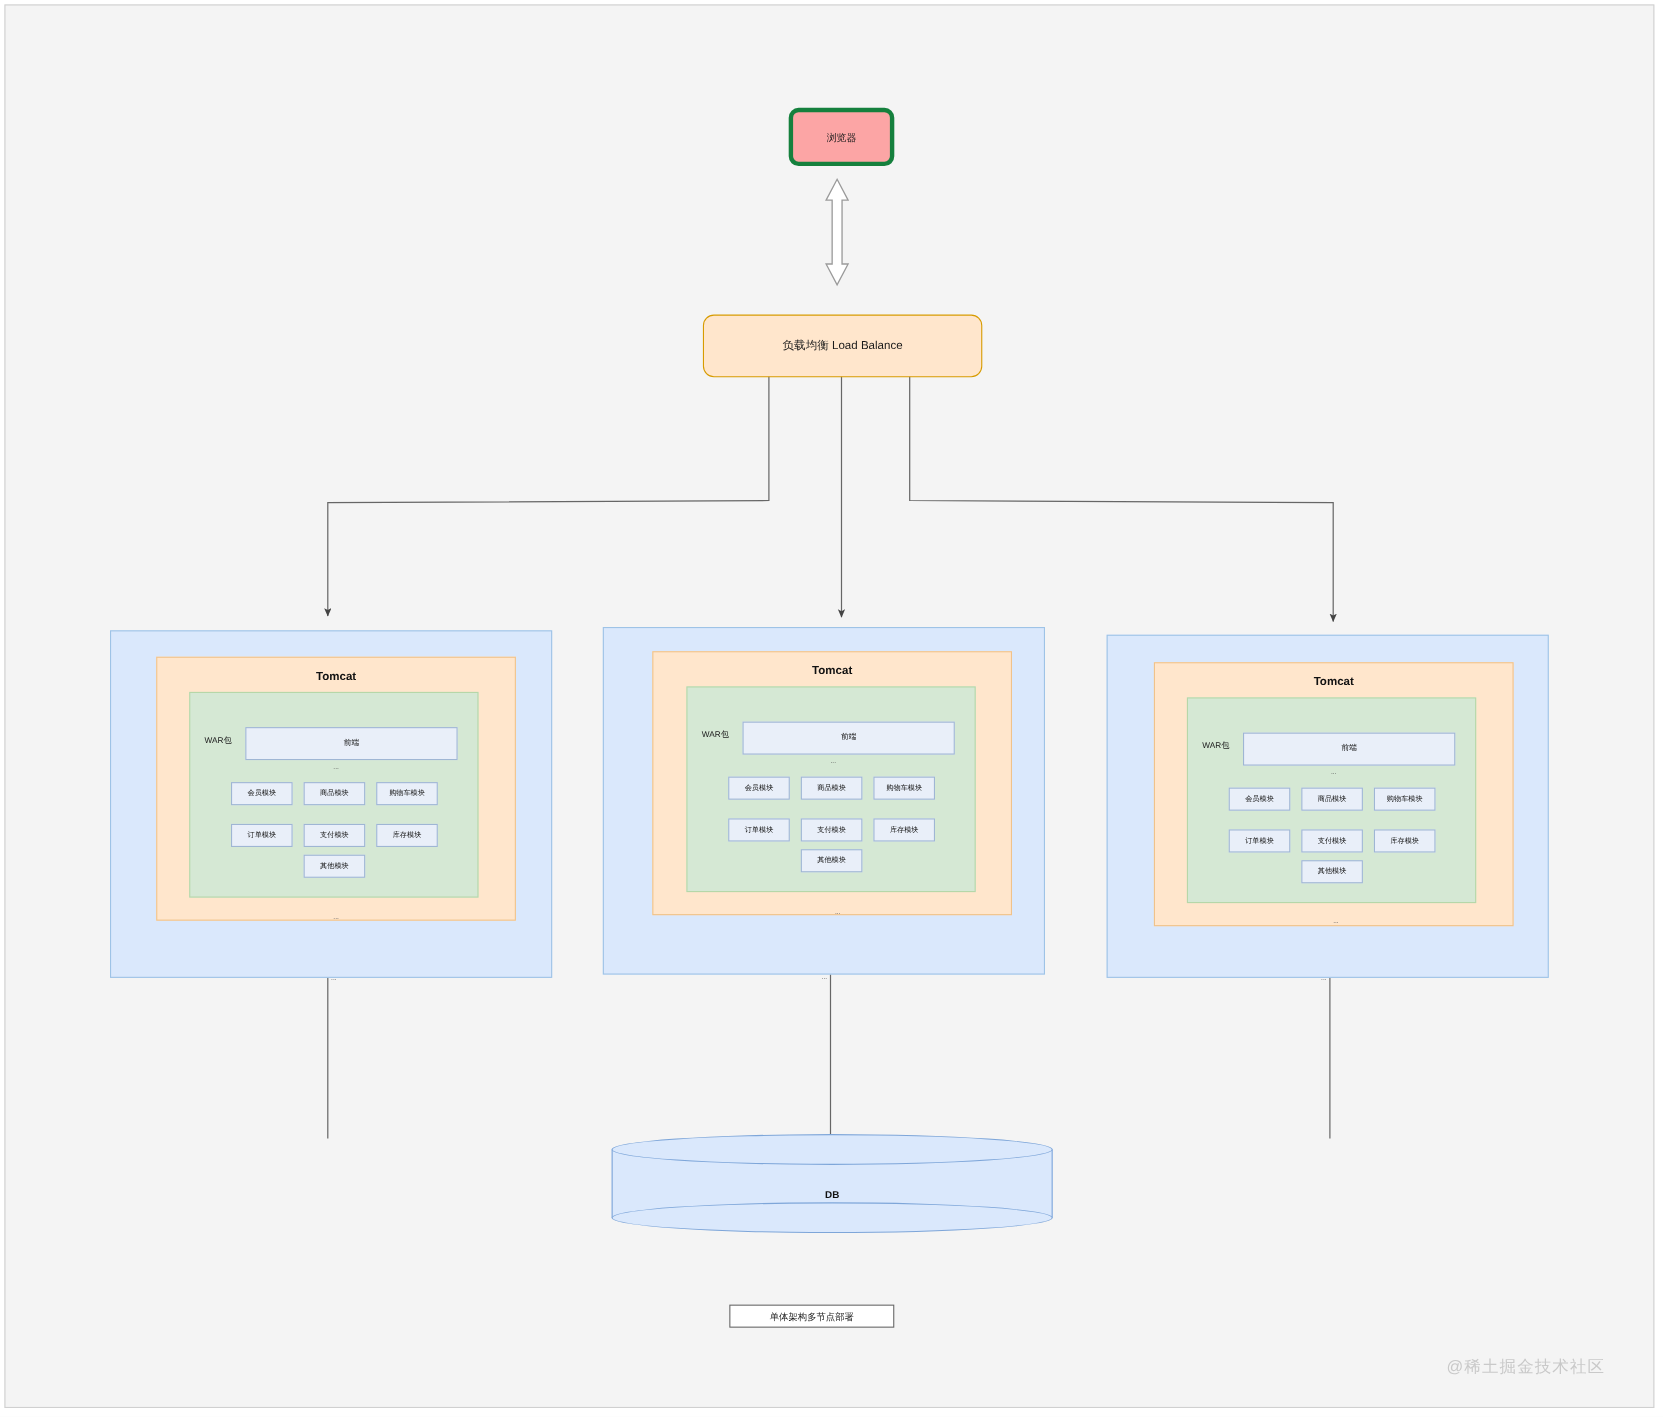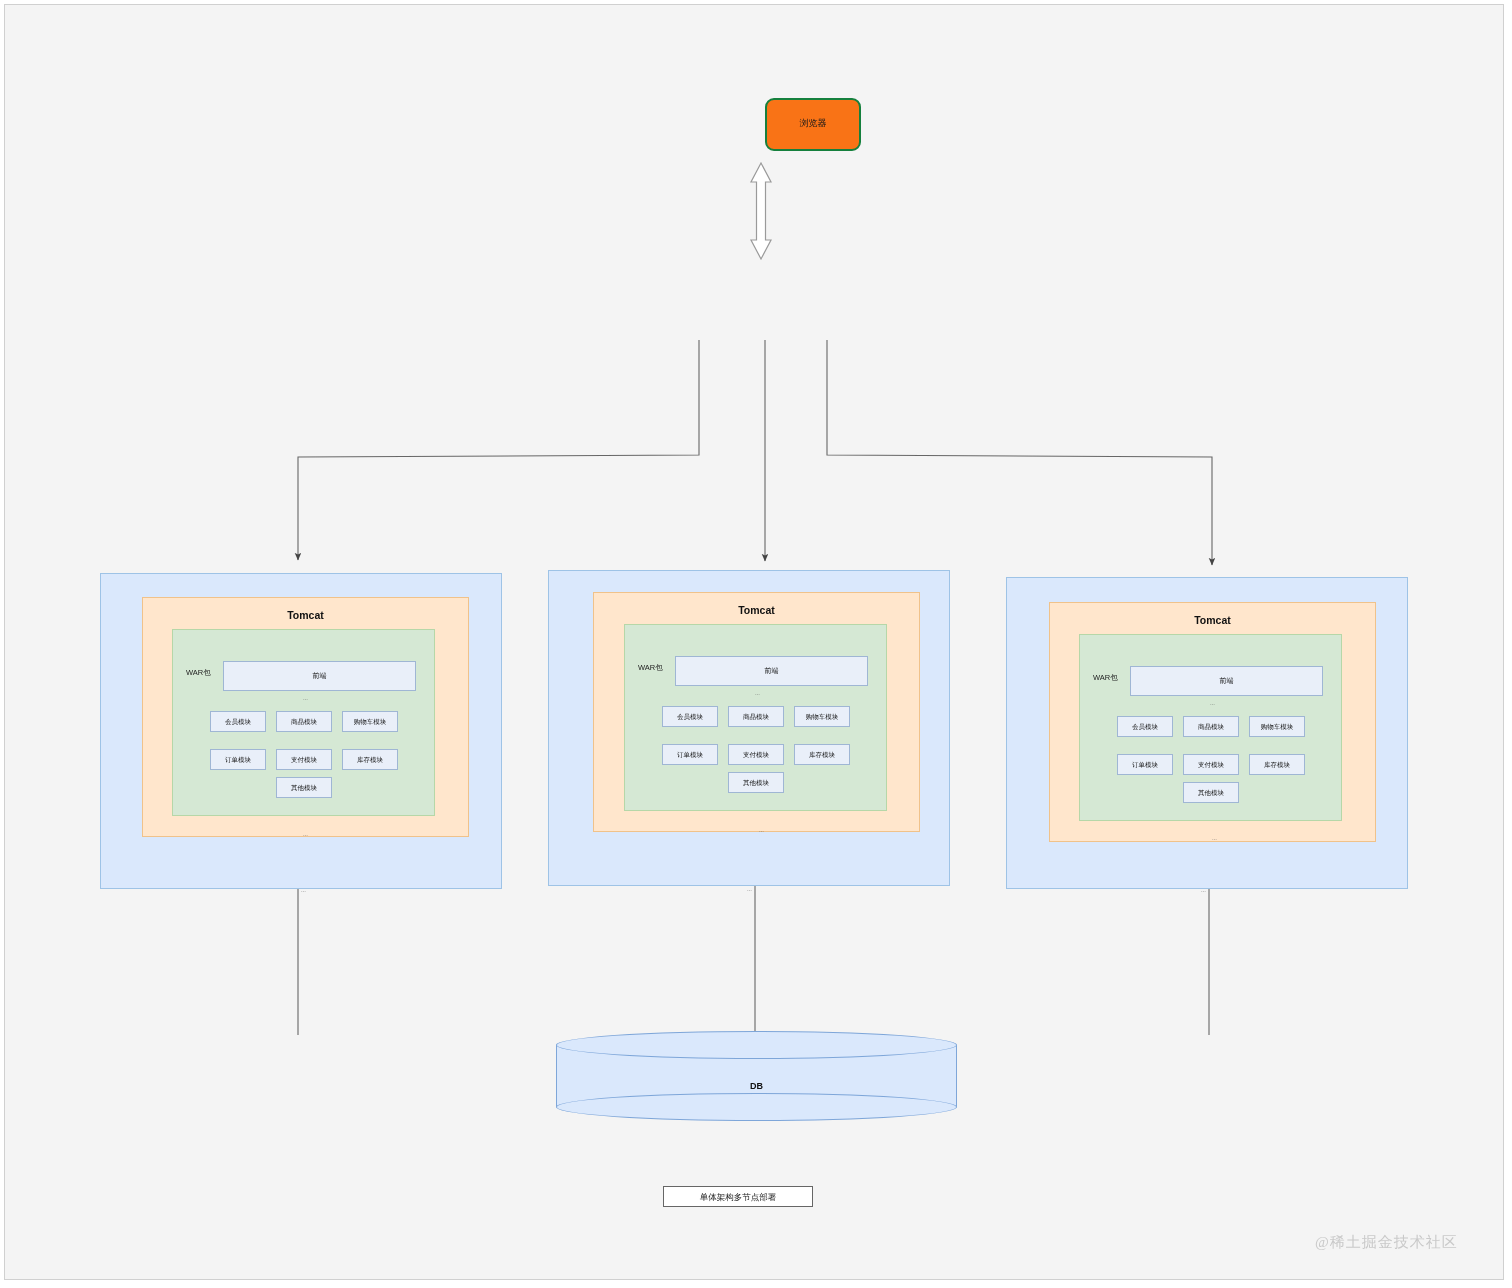--- a/index.html
+++ b/index.html
@@ -21,21 +21,21 @@
     position:absolute;left:0;right:0;
     text-align:center;
     color:#1a1a1a;
     line-height:1.25;
     pointer-events:none;
   }
 
   
   #browser{
     left:712px;top:93px;width:96px;height:53px;
-    background:#f97316;border:2px solid #15803d;border-radius:9px;margin-left:48px;
+    background:#fca5a5;border:4px solid #15803d;border-radius:9px;
   }
   #browser .lbl{top:18px;font-size:9px;}
 
   
   #lb{
     left:634px;top:281px;width:254px;height:57px;
     background:#ffe6cc;border:1px solid #d79b00;border-radius:10px;
   }
   #lb .lbl{top:21px;font-size:10.5px;}
 
@@ -113,21 +113,21 @@
   #caption{
     left:658px;top:1181px;width:150px;height:21px;
     background:#ffffff;border:1px solid #666;
   }
   #caption .lbl{top:5px;font-size:8.5px;}
 
   
   #watermark{
     position:absolute;left:1310px;top:1228px;
     font-size:15px;color:#c9c9c9;letter-spacing:1px;
-    font-family:Liberation Serif, serif;
+    font-family:Liberation Sans, sans-serif;
   }
 
   
   #wires{position:absolute;left:0;top:0;width:1500px;height:1276px;pointer-events:none;}
 </style>
 </head>
 <body>
 
 <div id="canvas">
 
@@ -153,20 +153,23 @@
 
     <path d="M750,1030 L750,810" fill="none" stroke="#666" stroke-width="1.1" marker-end="url(#arr)"></path>
 
     <path d="M1204,1030 L1204,820" fill="none" stroke="#666" stroke-width="1.1" marker-end="url(#arr)"></path>
   </svg>
 
   <div class="node" id="browser">
     <div class="lbl">浏览器</div>
   </div>
 
+  <div class="node" id="lb">
+    <div class="lbl">负载均衡 Load Balance</div>
+  </div>
 
   <div class="node server" id="srv1"></div>
   <div class="node tomcat" id="tc1">
     <div class="tomcat-title">Tomcat</div>
   </div>
   <div class="node war" id="war1">
     <div class="war-tag">WAR包</div>
     <div class="ibox frontend" style="left:50px;top:31px;width:193px;">前端</div>
     <div class="dots" style="left:130px;top:65px;">...</div>
     <div class="ibox modbox" style="left:37px;top:81px;">会员模块</div>

